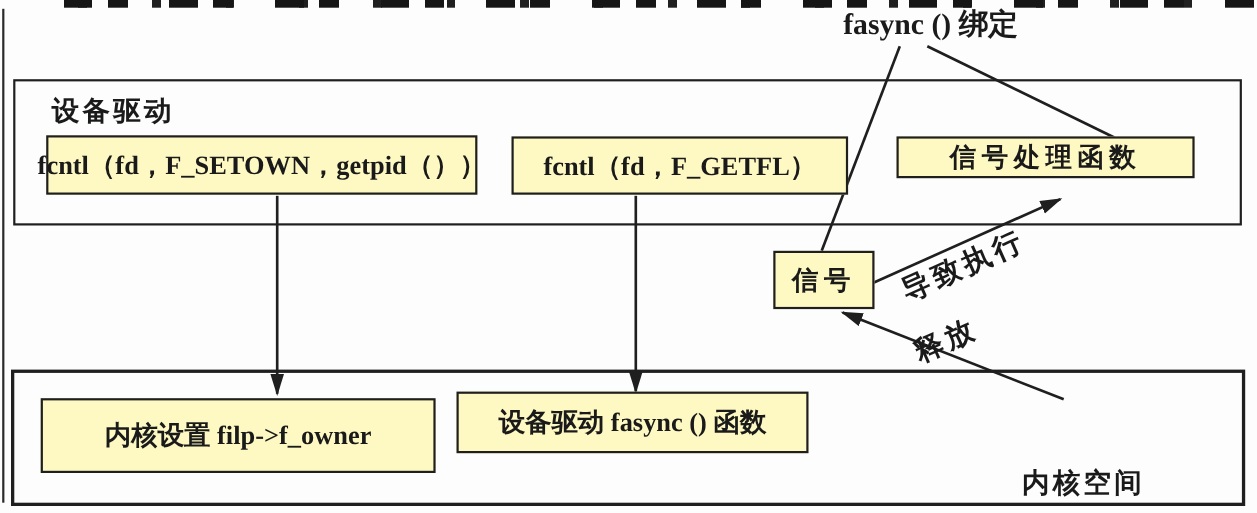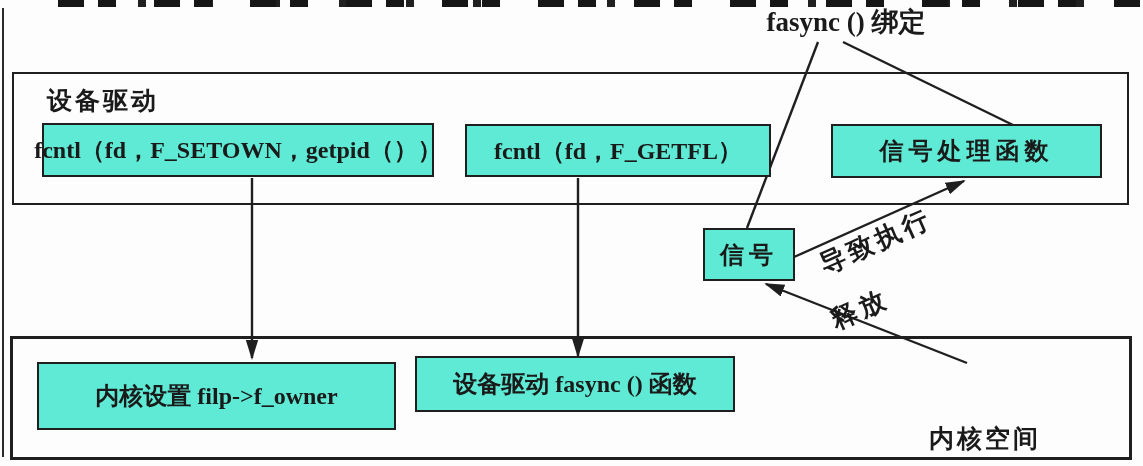--- a/index.html
+++ b/index.html
@@ -19,26 +19,26 @@
   .region{position:absolute;border:2.5px solid #1f1f1f;background:transparent;}
   #user-space{left:12px;top:72px;width:1113px;height:129px;}
   #kernel-space{left:10px;top:336px;width:1116px;height:118px;border-width:3px;}
 
   .region-label{position:absolute;font-weight:bold;font-size:25px;letter-spacing:3px;white-space:nowrap;}
   #user-space-label{left:33px;top:10px;}
   #kernel-space-label{left:916px;top:83px;text-align:center;}
 
   .node{
     position:absolute;border:2.5px solid #1f1f1f;display:flex;align-items:center;justify-content:center;
-    font-weight:bold;font-size:24px;white-space:nowrap;background:#5eead4;box-sizing:border-box;
+    font-weight:bold;font-size:24px;white-space:nowrap;background:#fef9c3;box-sizing:border-box;
   }
   .cjk{letter-spacing:5px;}
   #box-fcntl-setown{left:42px;top:123px;width:392px;height:54px;}
   #box-fcntl-getfl{left:465px;top:124px;width:306px;height:53px;}
-  #box-signal-handler{left:815px;top:124px;width:271px;height:54px;margin-left:16px;}
+  #box-signal-handler{left:815px;top:124px;width:271px;height:38px;}
   #box-signal{left:703px;top:228px;width:92px;height:53px;z-index:3;}
   #box-kernel-owner{left:37px;top:362px;width:359px;height:68px;}
   #box-driver-fasync{left:415px;top:356px;width:320px;height:56px;}
   #box-resource{left:817px;top:363px;width:268px;height:55px;}
 
   #signal-bind-label{
     position:absolute;left:756px;top:4px;width:180px;text-align:center;
     font-weight:bold;font-size:27px;white-space:nowrap;
   }
   .edge-label{

